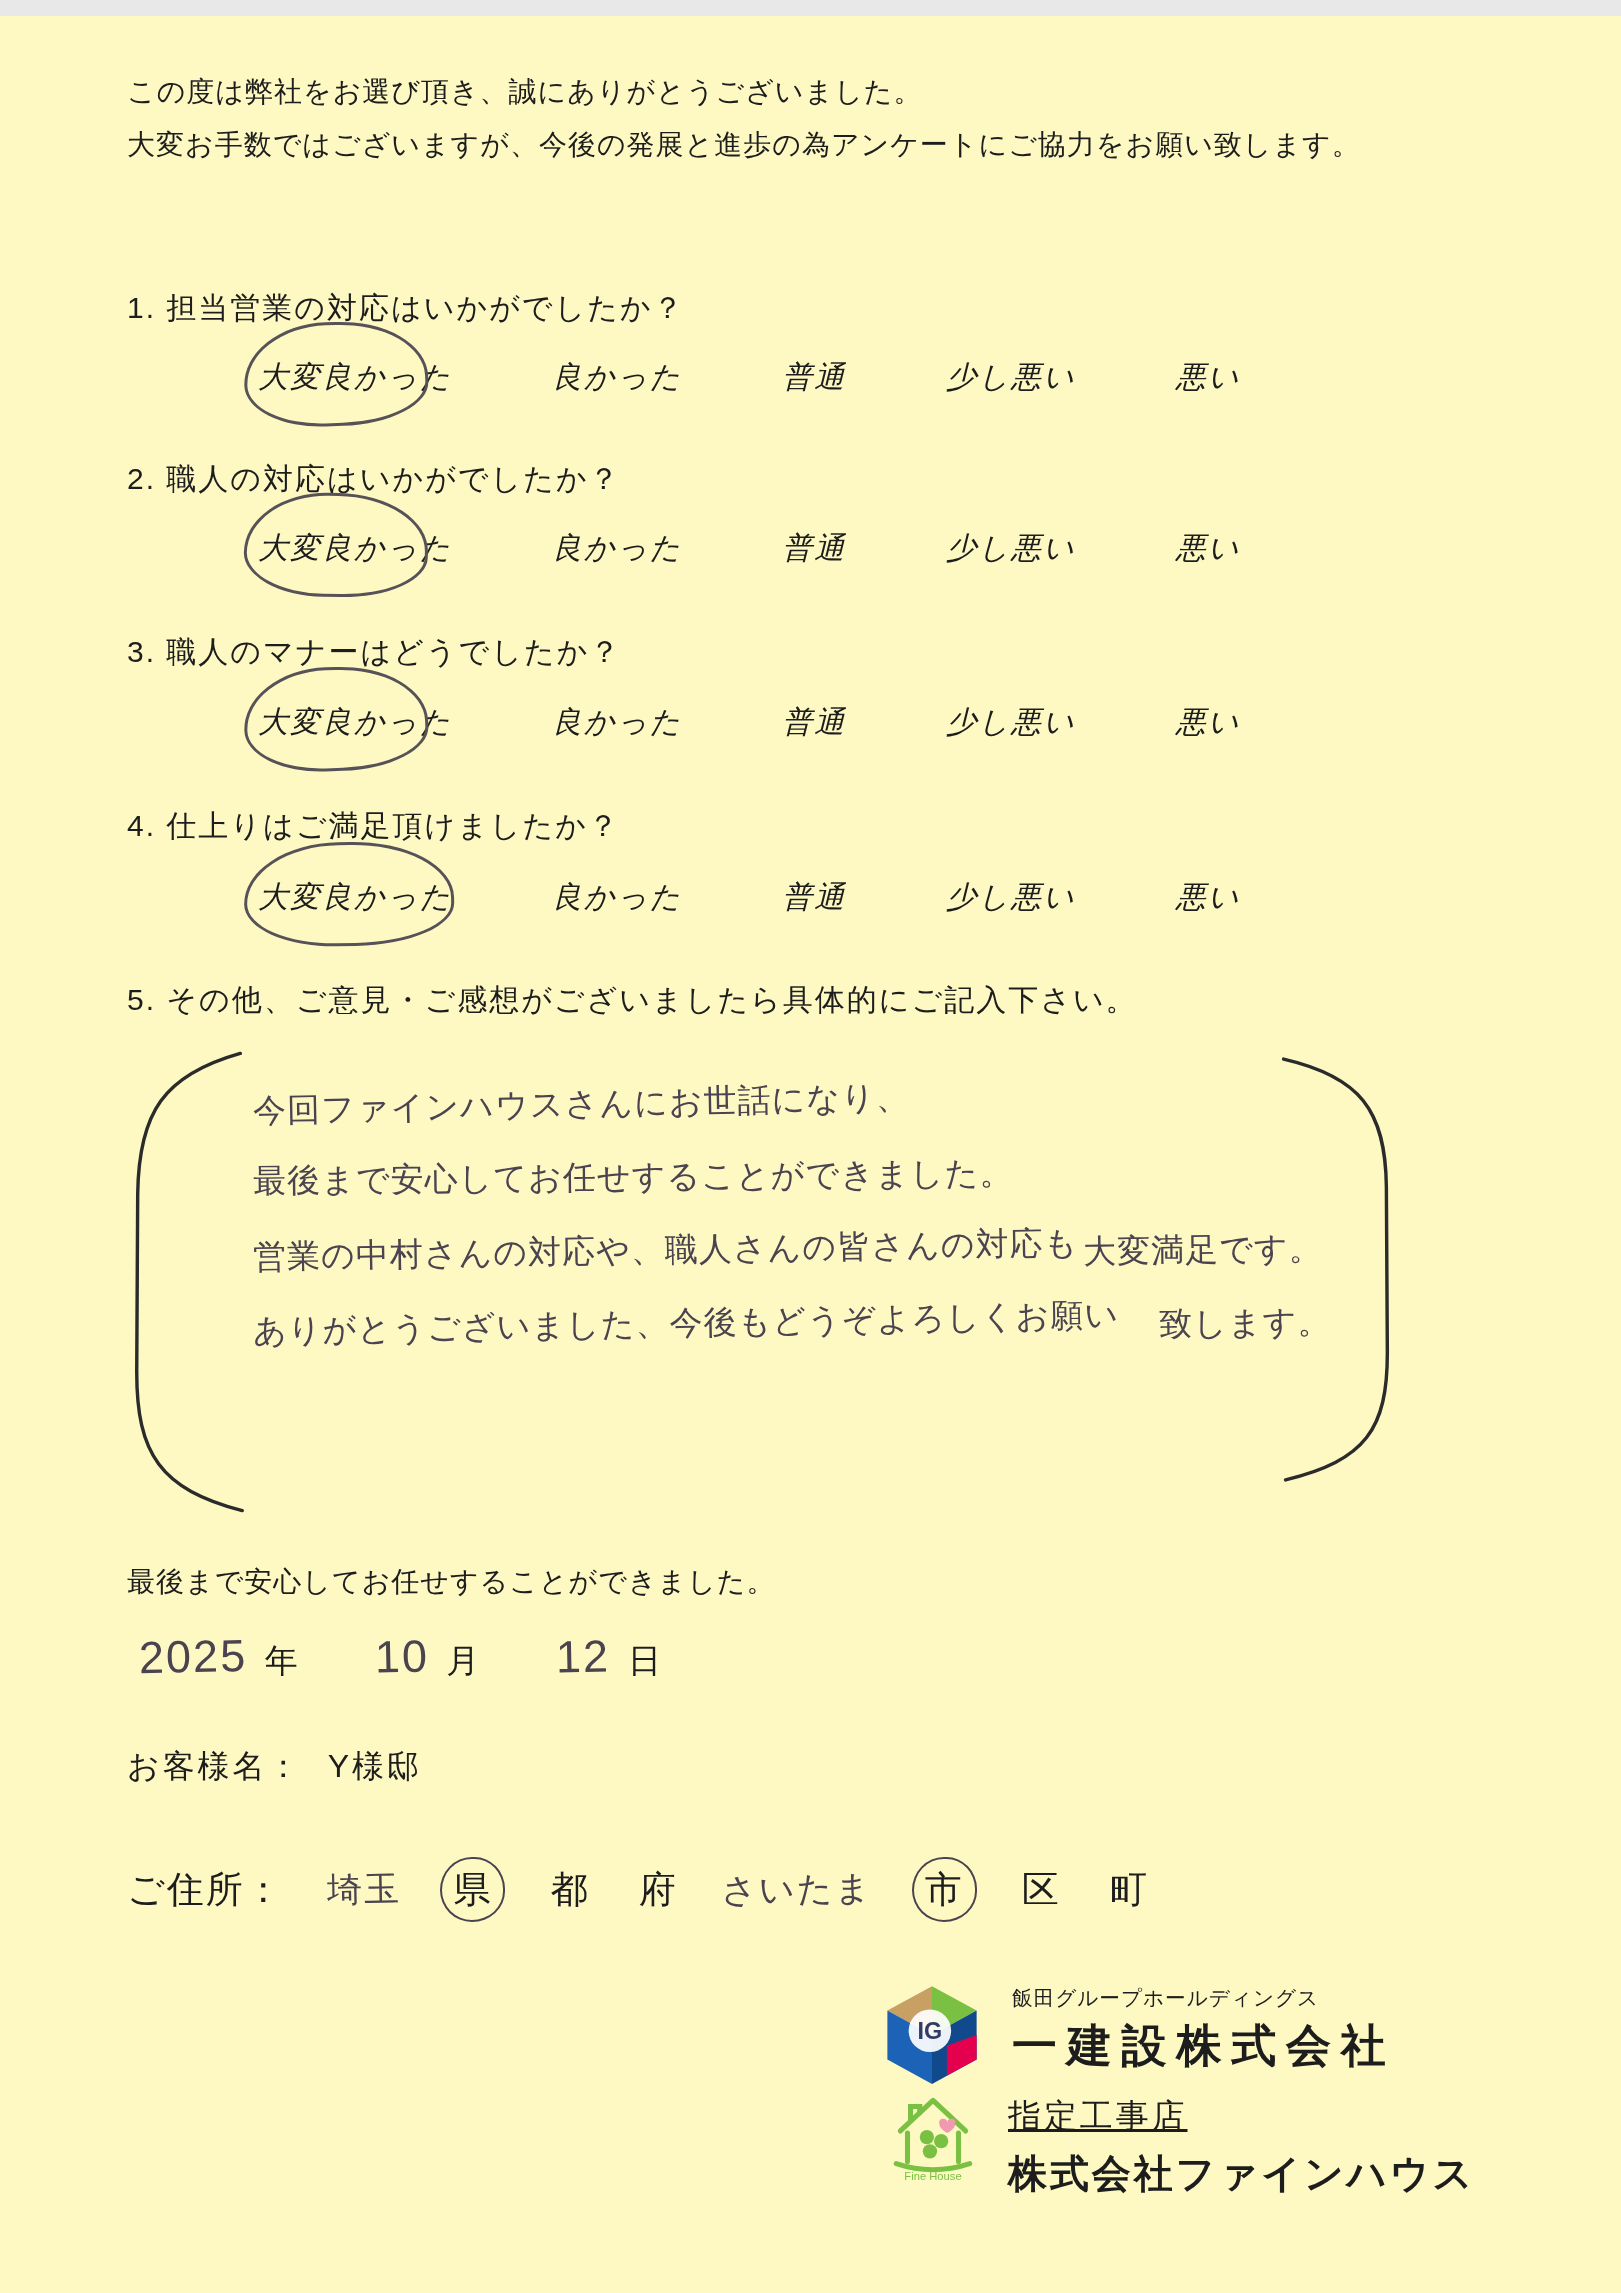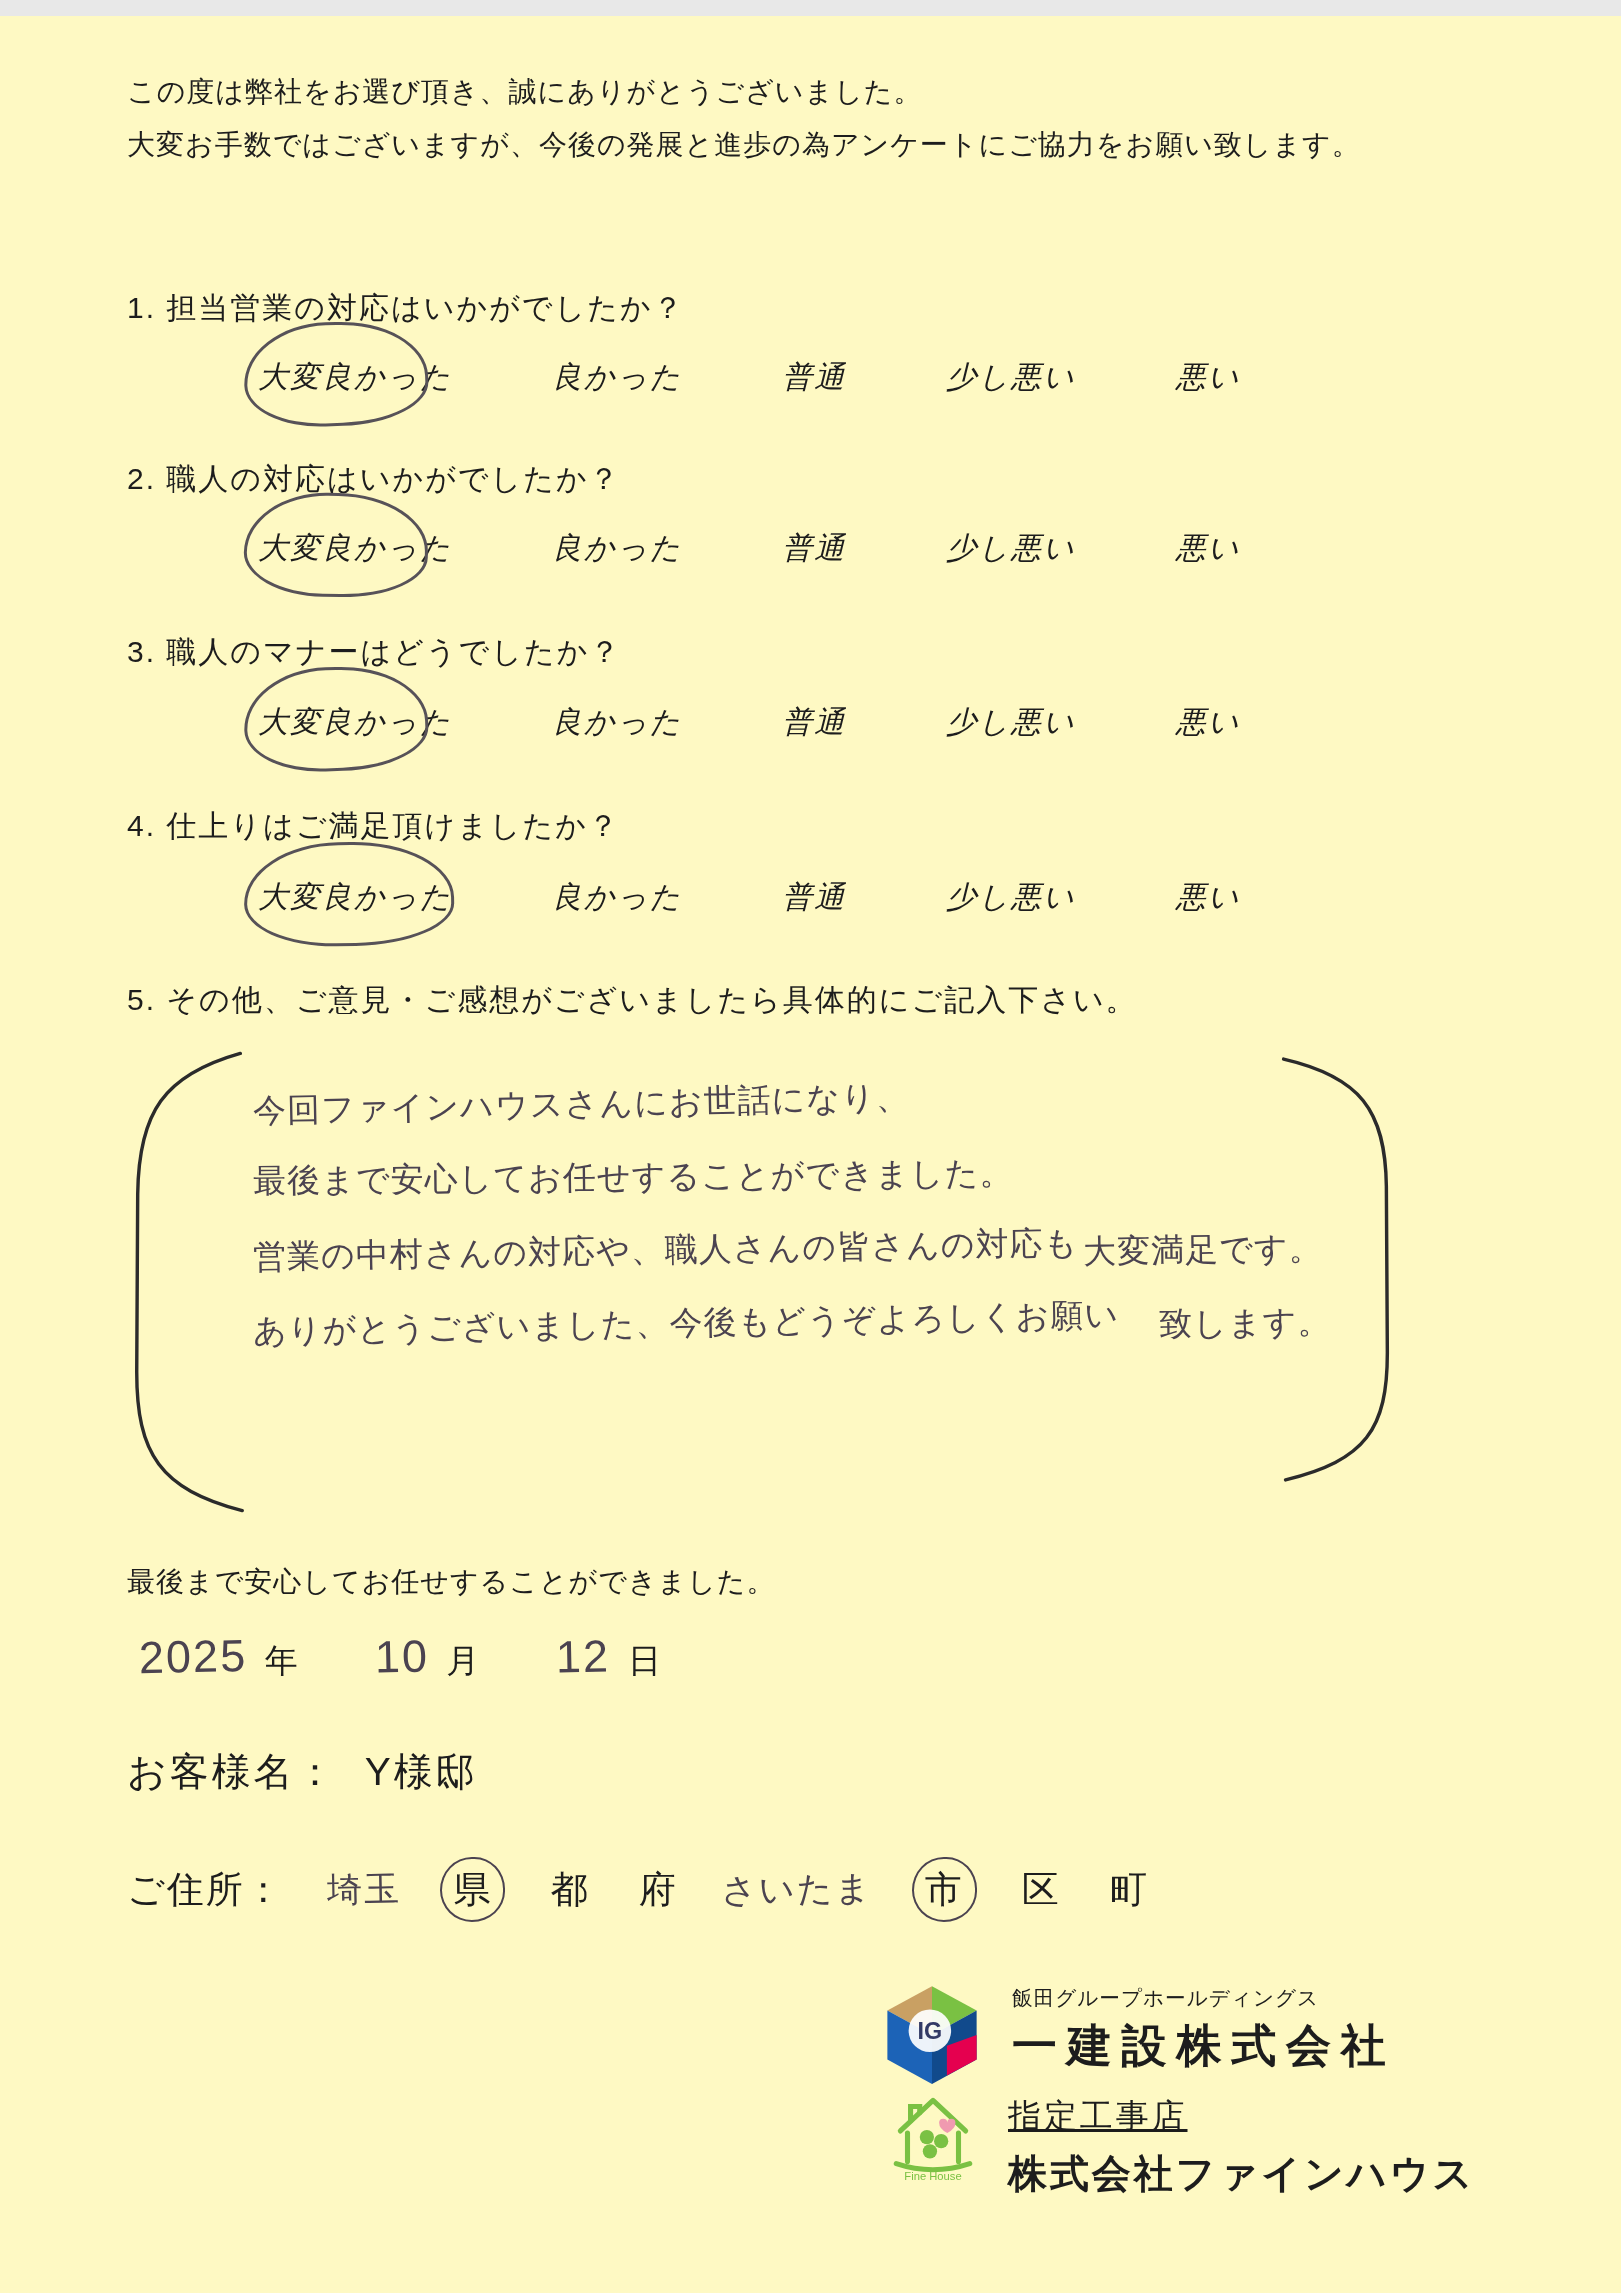--- a/index.html
+++ b/index.html
@@ -30,21 +30,21 @@
     color:#4b4350;
     display:inline-block;
     transform:rotate(-1.2deg);
     font-weight:500;
   }
   .comment-line{font-size:33px;line-height:73px;white-space:nowrap;letter-spacing:1px;}
   .closing{font-size:28px;letter-spacing:1px;}
   .date-row{display:flex;align-items:baseline;font-size:33px;letter-spacing:2px;}
   .date-num{font-size:45px;margin-right:17.6px;}
   .date-suffix{margin-right:76px;}
-  .customer{font-size:39px;letter-spacing:2.9px;}
+  .customer{font-size:32px;letter-spacing:2.9px;}
   .addr-row{display:flex;align-items:center;font-size:37px;letter-spacing:2px;white-space:nowrap;gap:6px;}
   .addr-label{margin-right:21.6px;}
   .addr-hand{font-size:35px;margin:0 15.7px;}
   .circled-unit{
     display:inline-flex;align-items:center;justify-content:center;
     width:61px;height:61px;
     border:2.9px solid #4b4350;
     border-radius:50% 48% 52% 50% / 52% 50% 48% 50%;
     margin:0 17.6px;
   }

